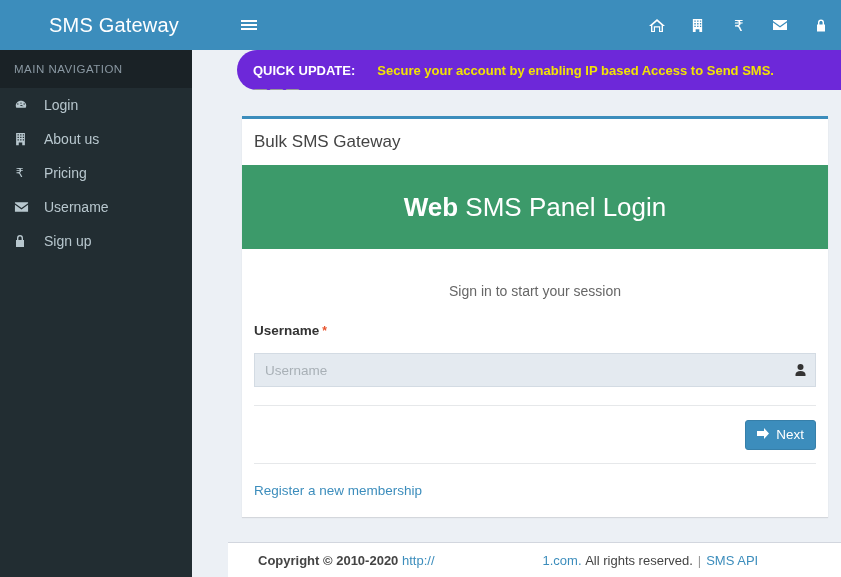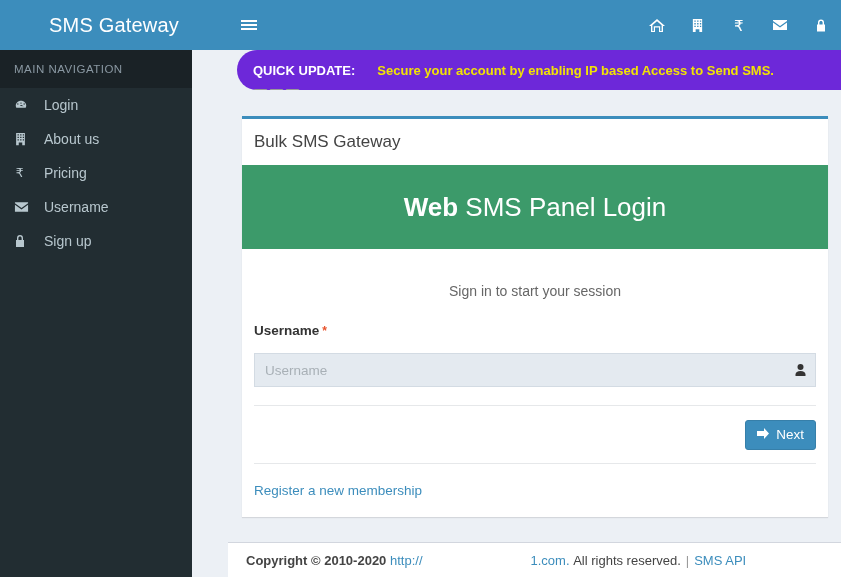--- a/index.html
+++ b/index.html
@@ -206,21 +206,21 @@
     cursor: pointer;
   }
 
   
   .footer {
     position: absolute; left: 228px; top: 542px;
     width: 613px; height: 35px;
     background: #ffffff;
     border-top: 1px solid #d2d6de;
     display: flex; align-items: center;
-    padding-left: 18px;
+    padding-left: 30px;
     font-size: 13px;
     color: #444;
     white-space: nowrap;
   }
   .footer b { font-weight: bold; }
   .footer a { color: #3c8dbc; text-decoration: none; cursor: pointer; }
   .footer-gap { display: inline-block; width: 108px; }
   .footer-sep { color: #999; margin: 0 5px; }
 </style>
 </head>

